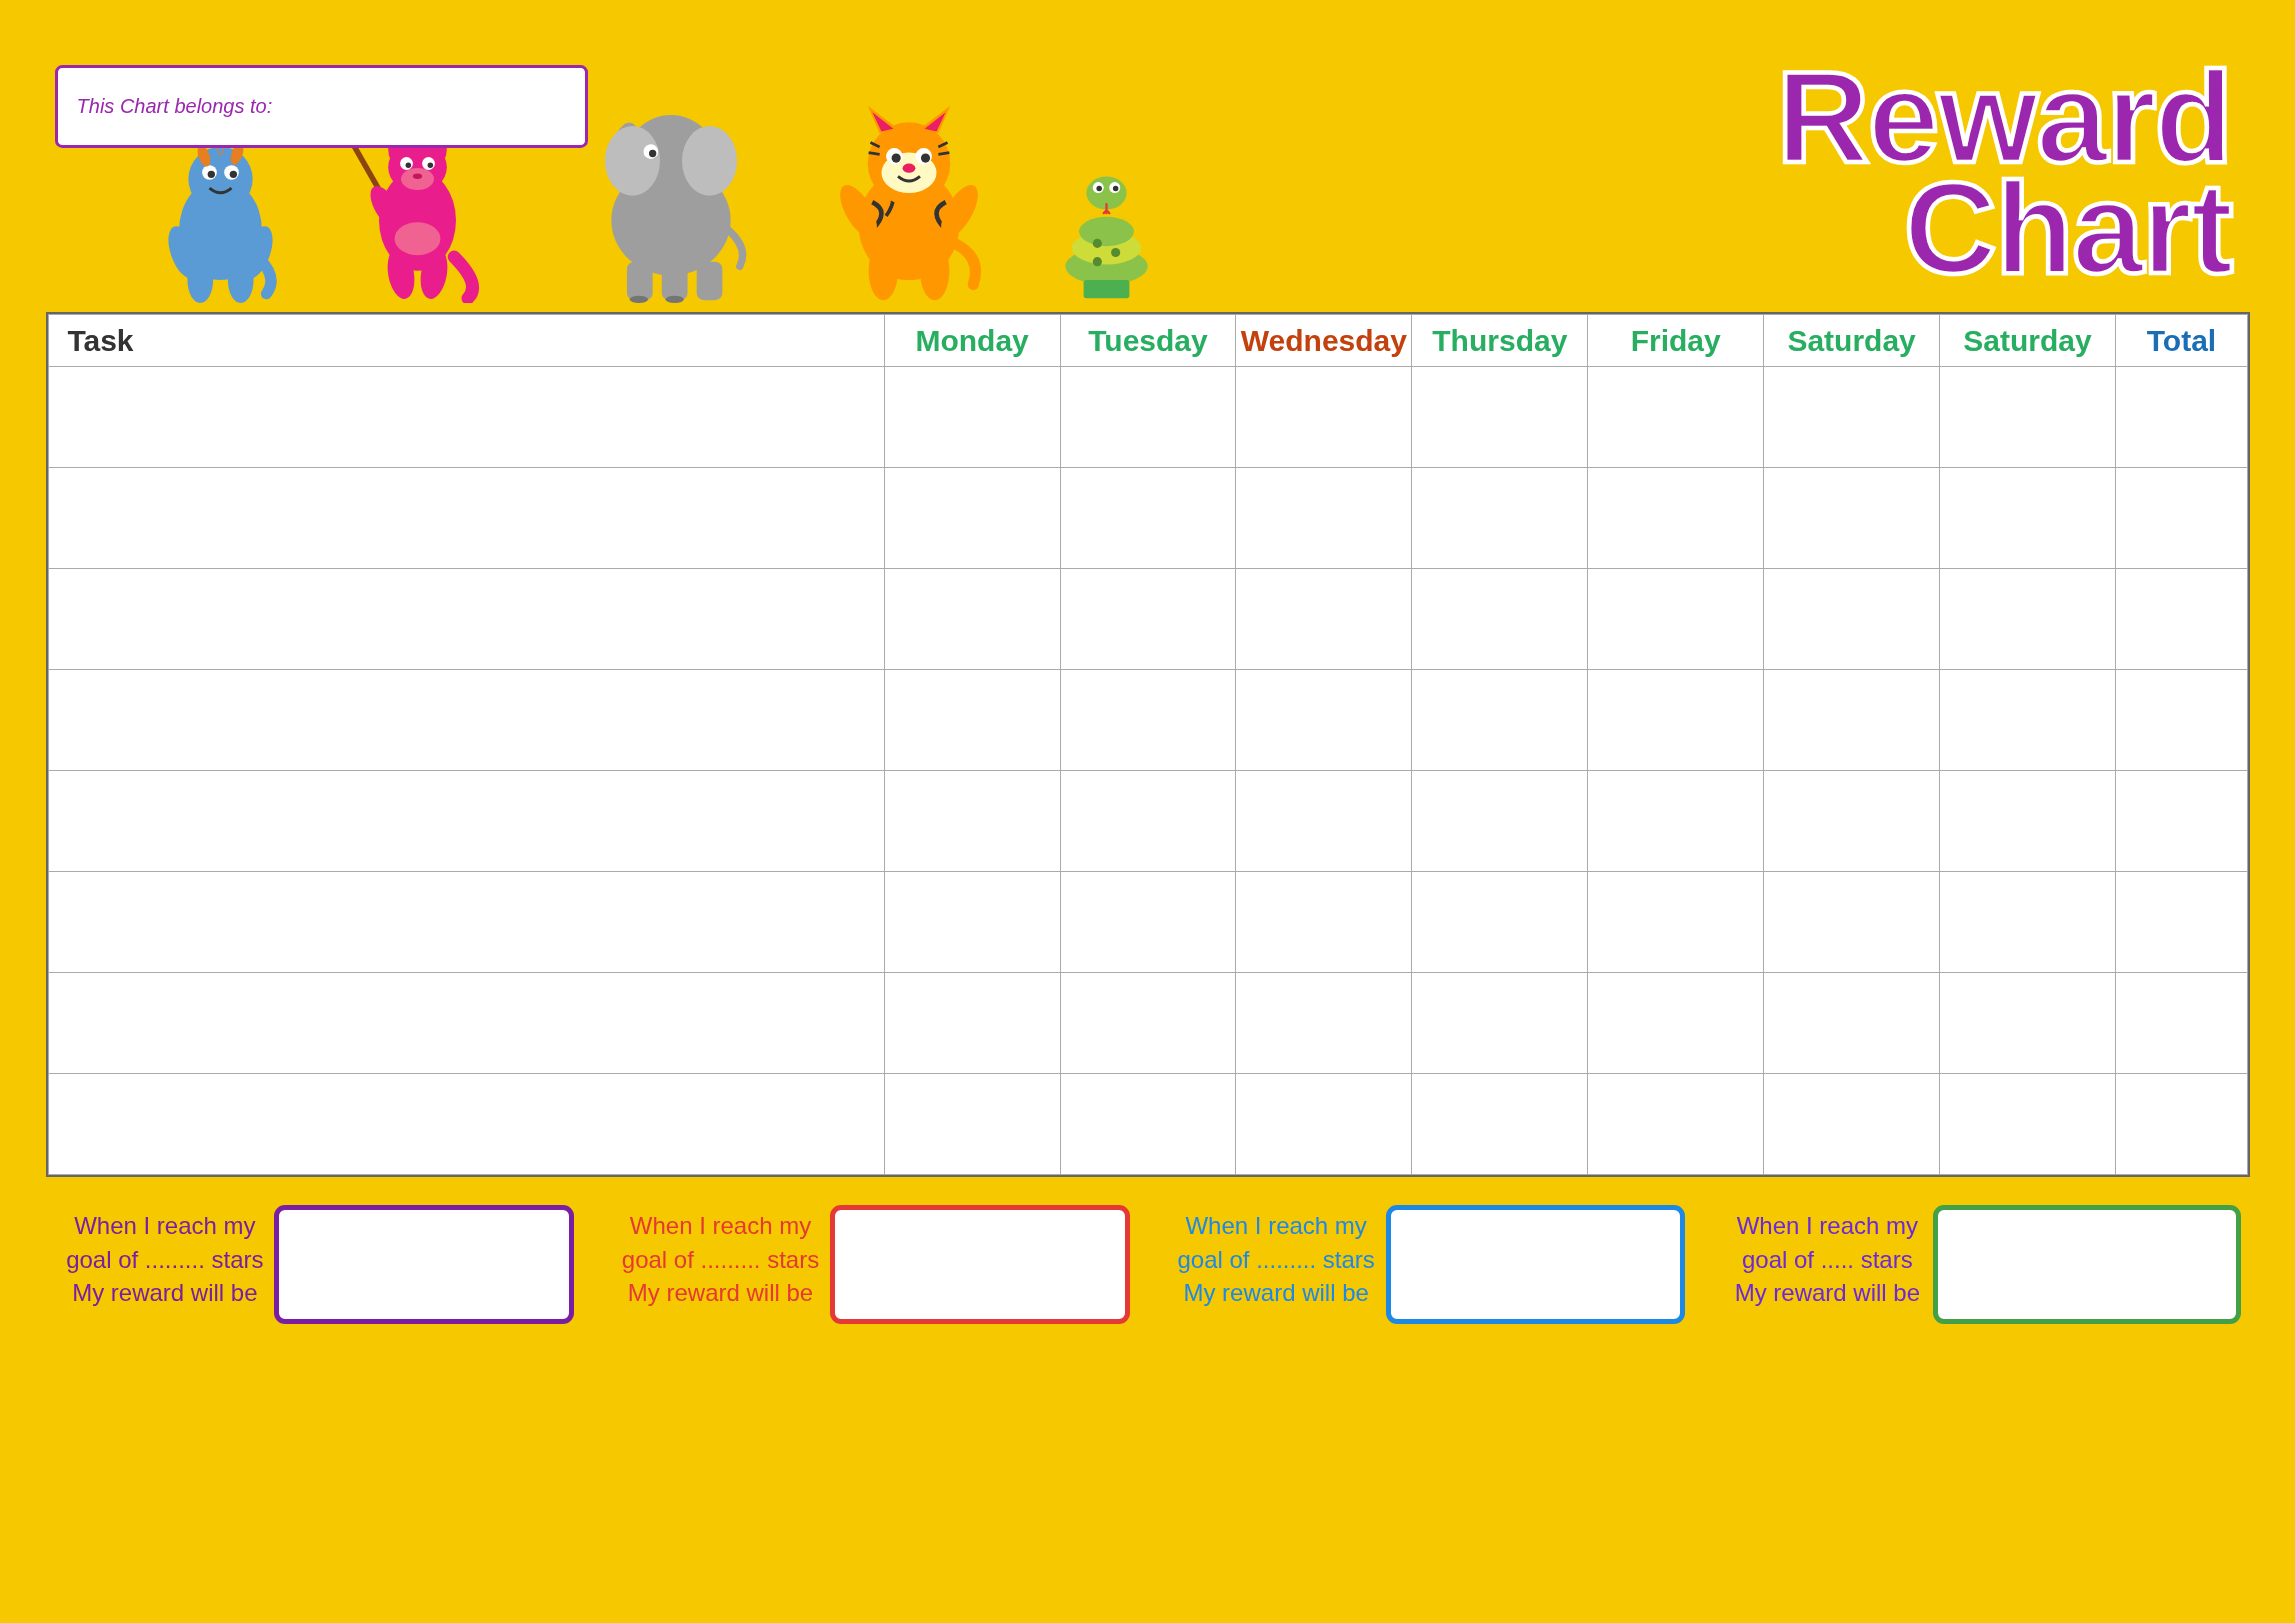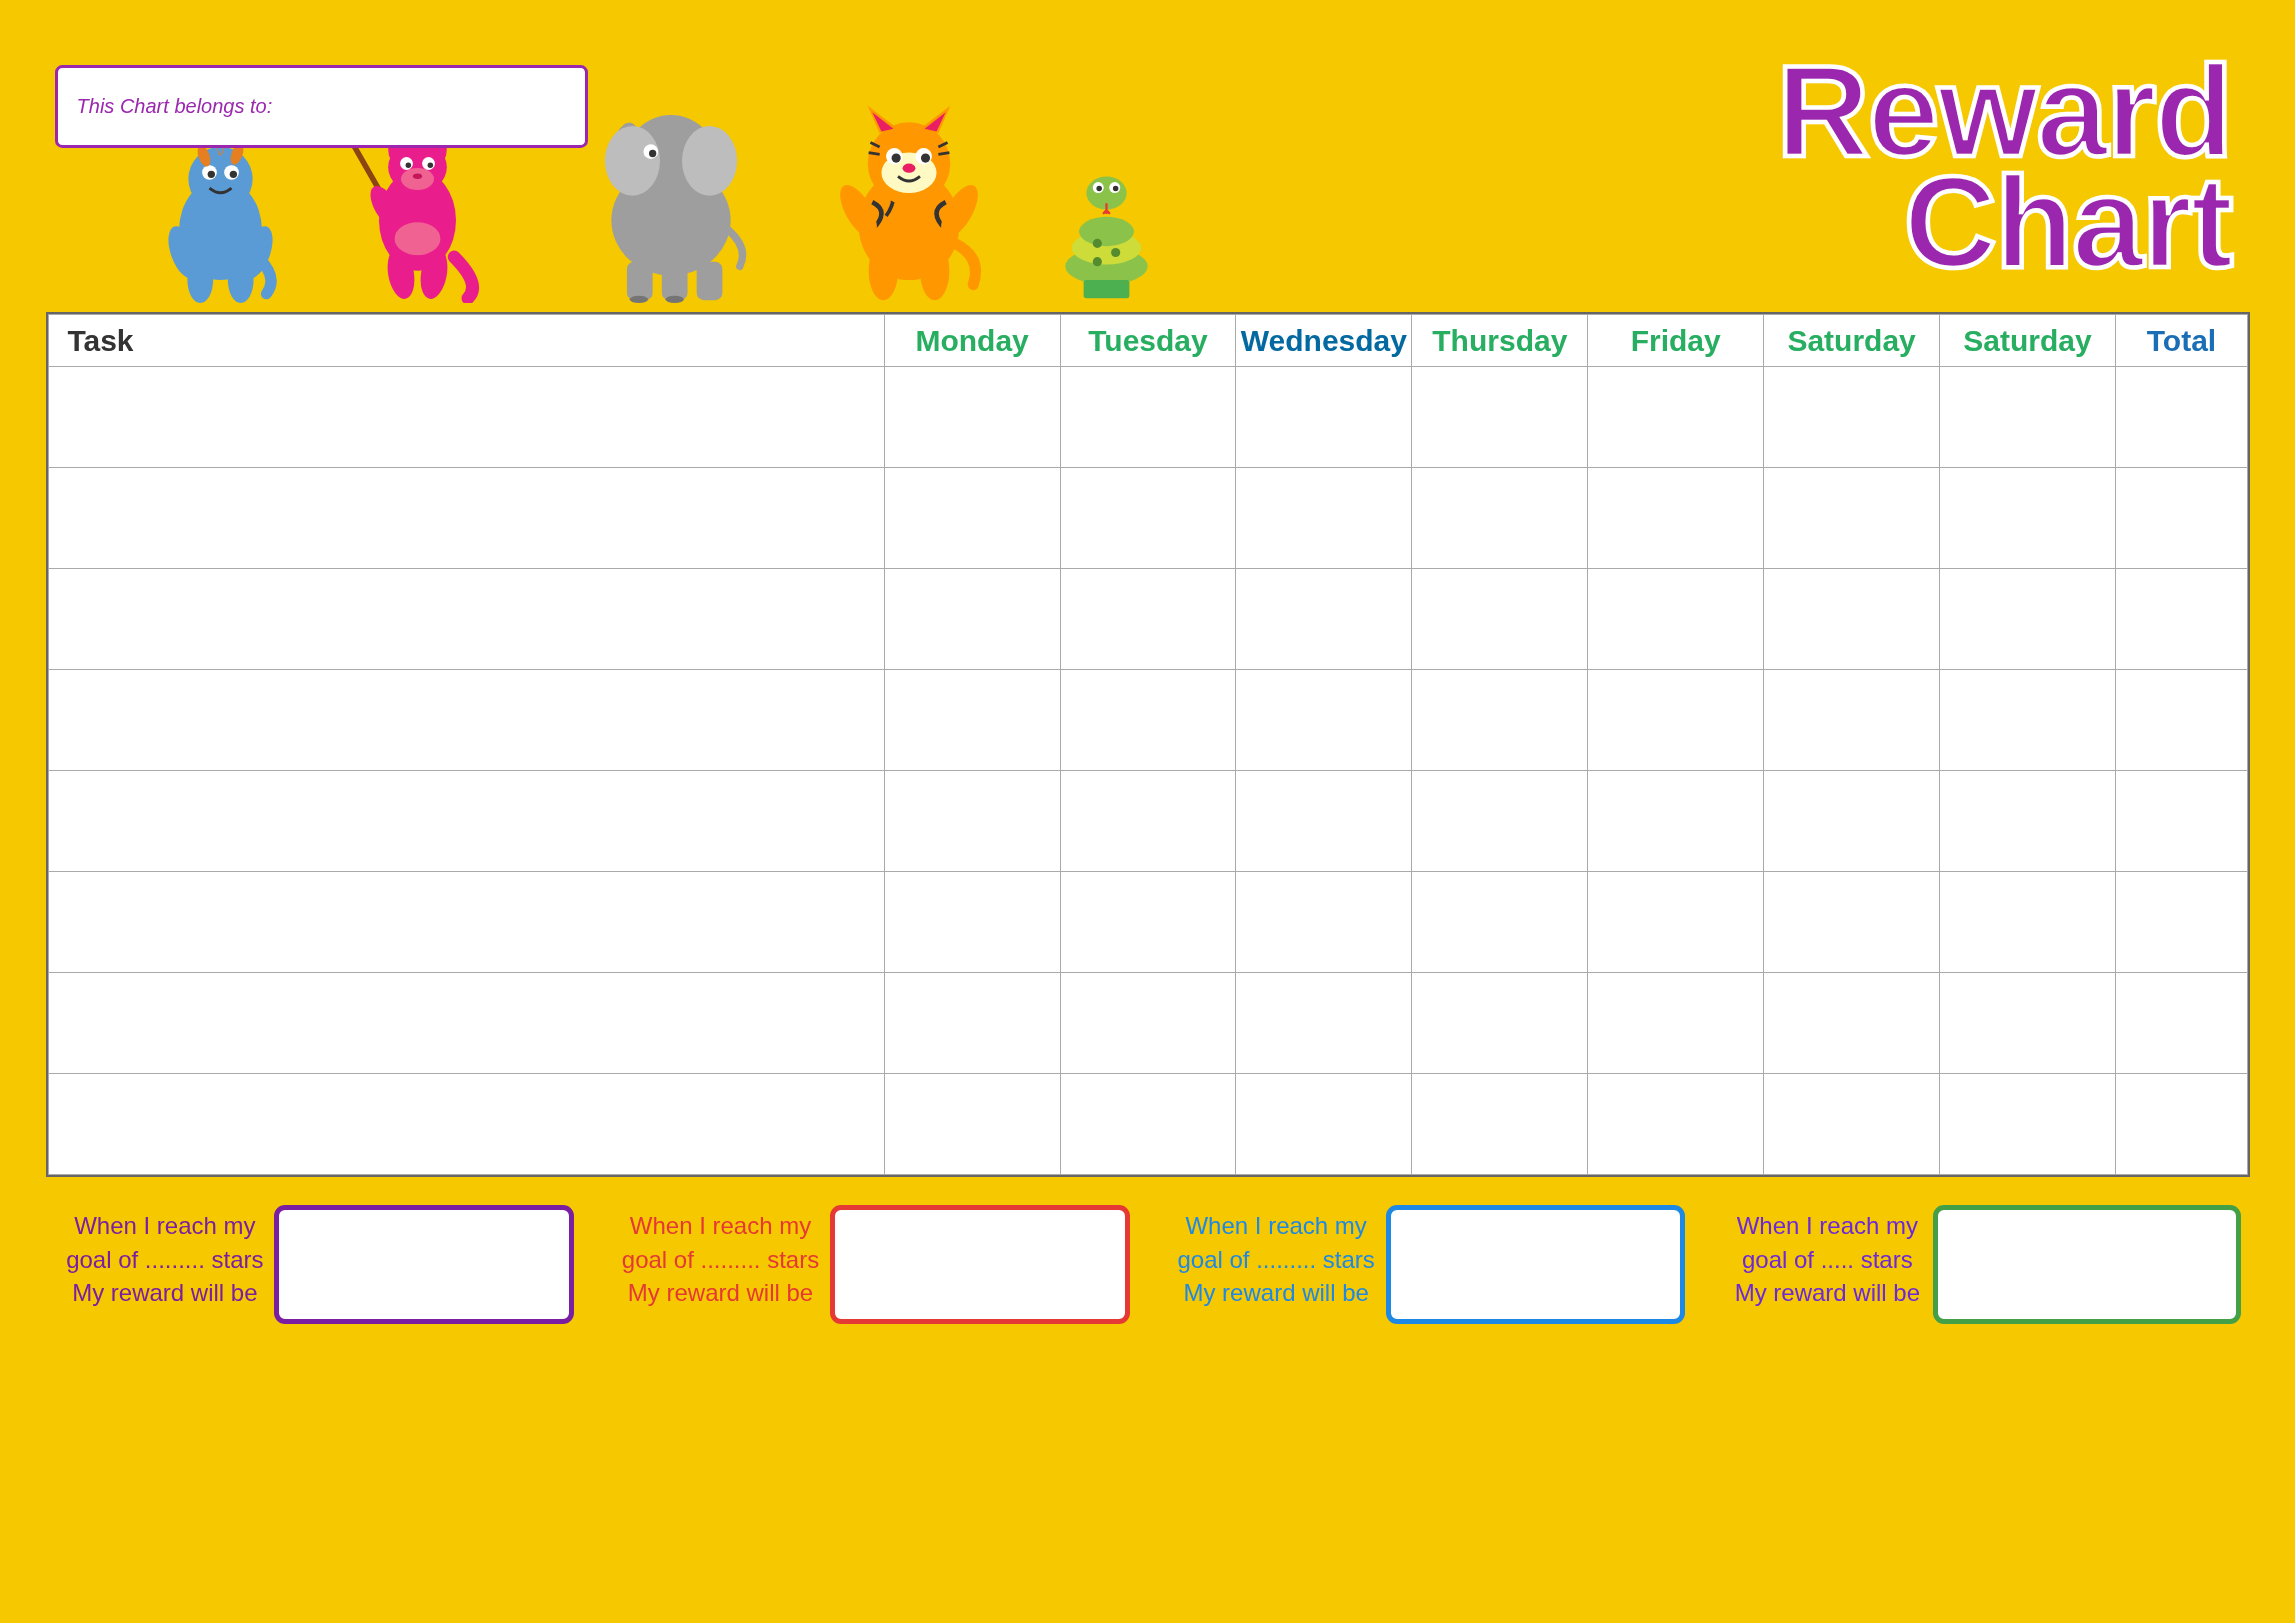--- a/index.html
+++ b/index.html
@@ -42,21 +42,21 @@
       z-index: 10;
     }
     .belongs-to-label {
       color: #9b27af;
       font-size: 20px;
       font-style: italic;
     }
     .reward-chart-title {
       position: absolute;
       right: 18.4px;
-      top: 10px;
+      top: 16px;
       text-align: right;
       line-height: 1;
     }
     .reward-chart-title .reward {
       font-size: 129px;
       font-weight: 900;
       color: #9b27af;
       -webkit-text-stroke: 4.6px white;
       text-stroke: 4.6px white;
       display: block;
@@ -95,21 +95,21 @@
       font-weight: bold;
     }
     .chart-table thead th.task-header {
       text-align: left;
       padding-left: 18.4px;
       color: #333;
       width: 38%;
     }
     .chart-table thead th.monday { color: #27ae60; }
     .chart-table thead th.tuesday { color: #27ae60; }
-    .chart-table thead th.wednesday { color: #0369a1; }
+    .chart-table thead th.wednesday { color: #c2410c; }
     .chart-table thead th.thursday { color: #27ae60; }
     .chart-table thead th.friday { color: #27ae60; }
     .chart-table thead th.saturday { color: #27ae60; }
     .chart-table thead th.sunday { color: #27ae60; }
     .chart-table thead th.total { color: #1a6eb5; }
     .chart-table tbody td {
       height: 101px;
       width: 8%;
     }
     .chart-table tbody td.task-cell {

